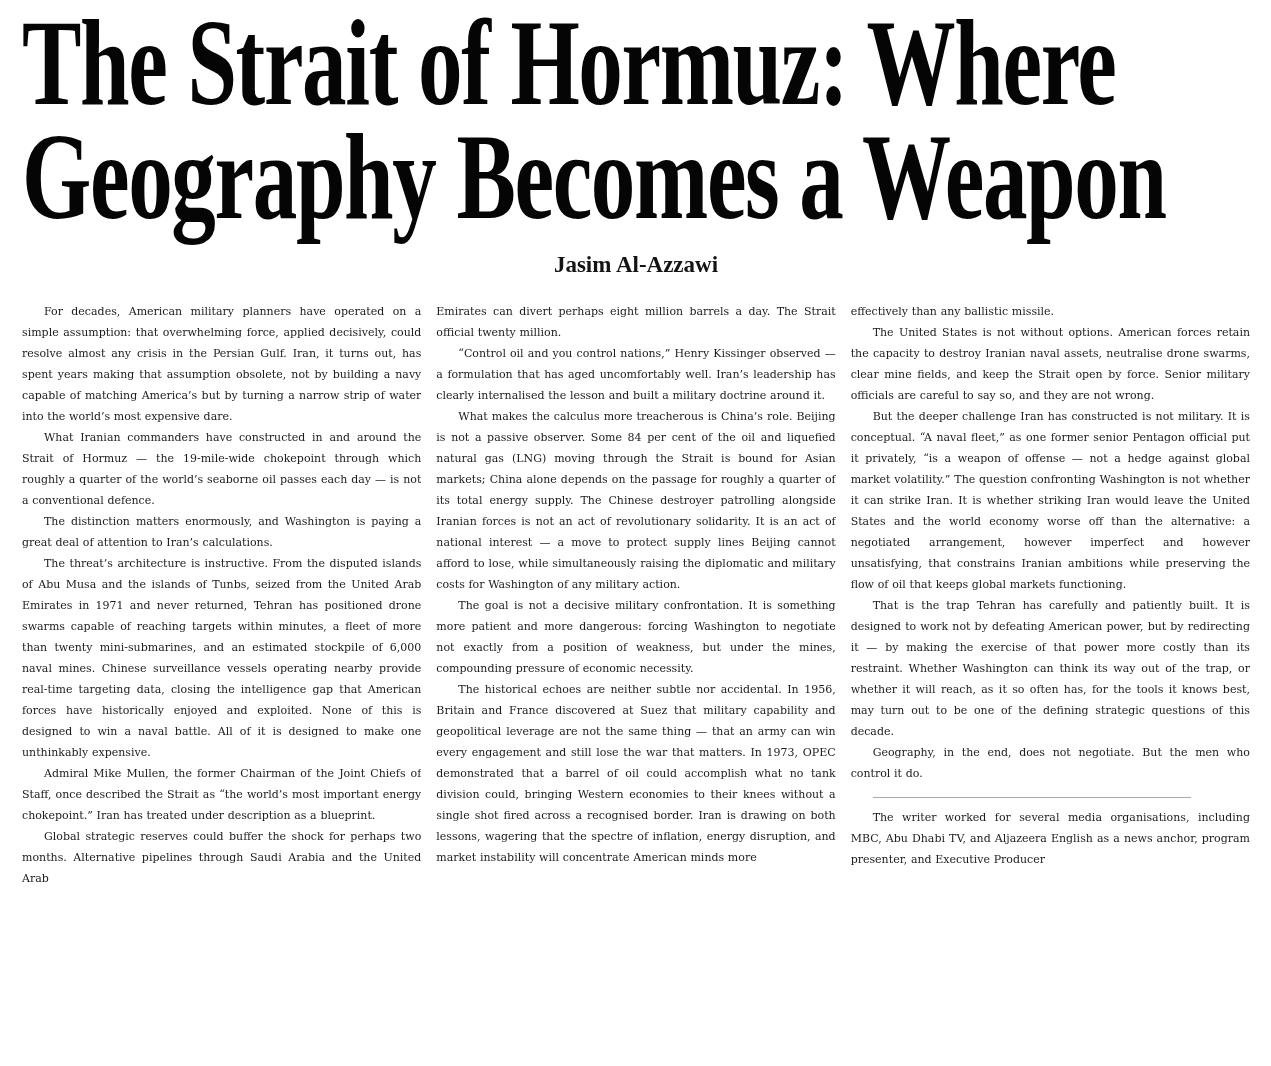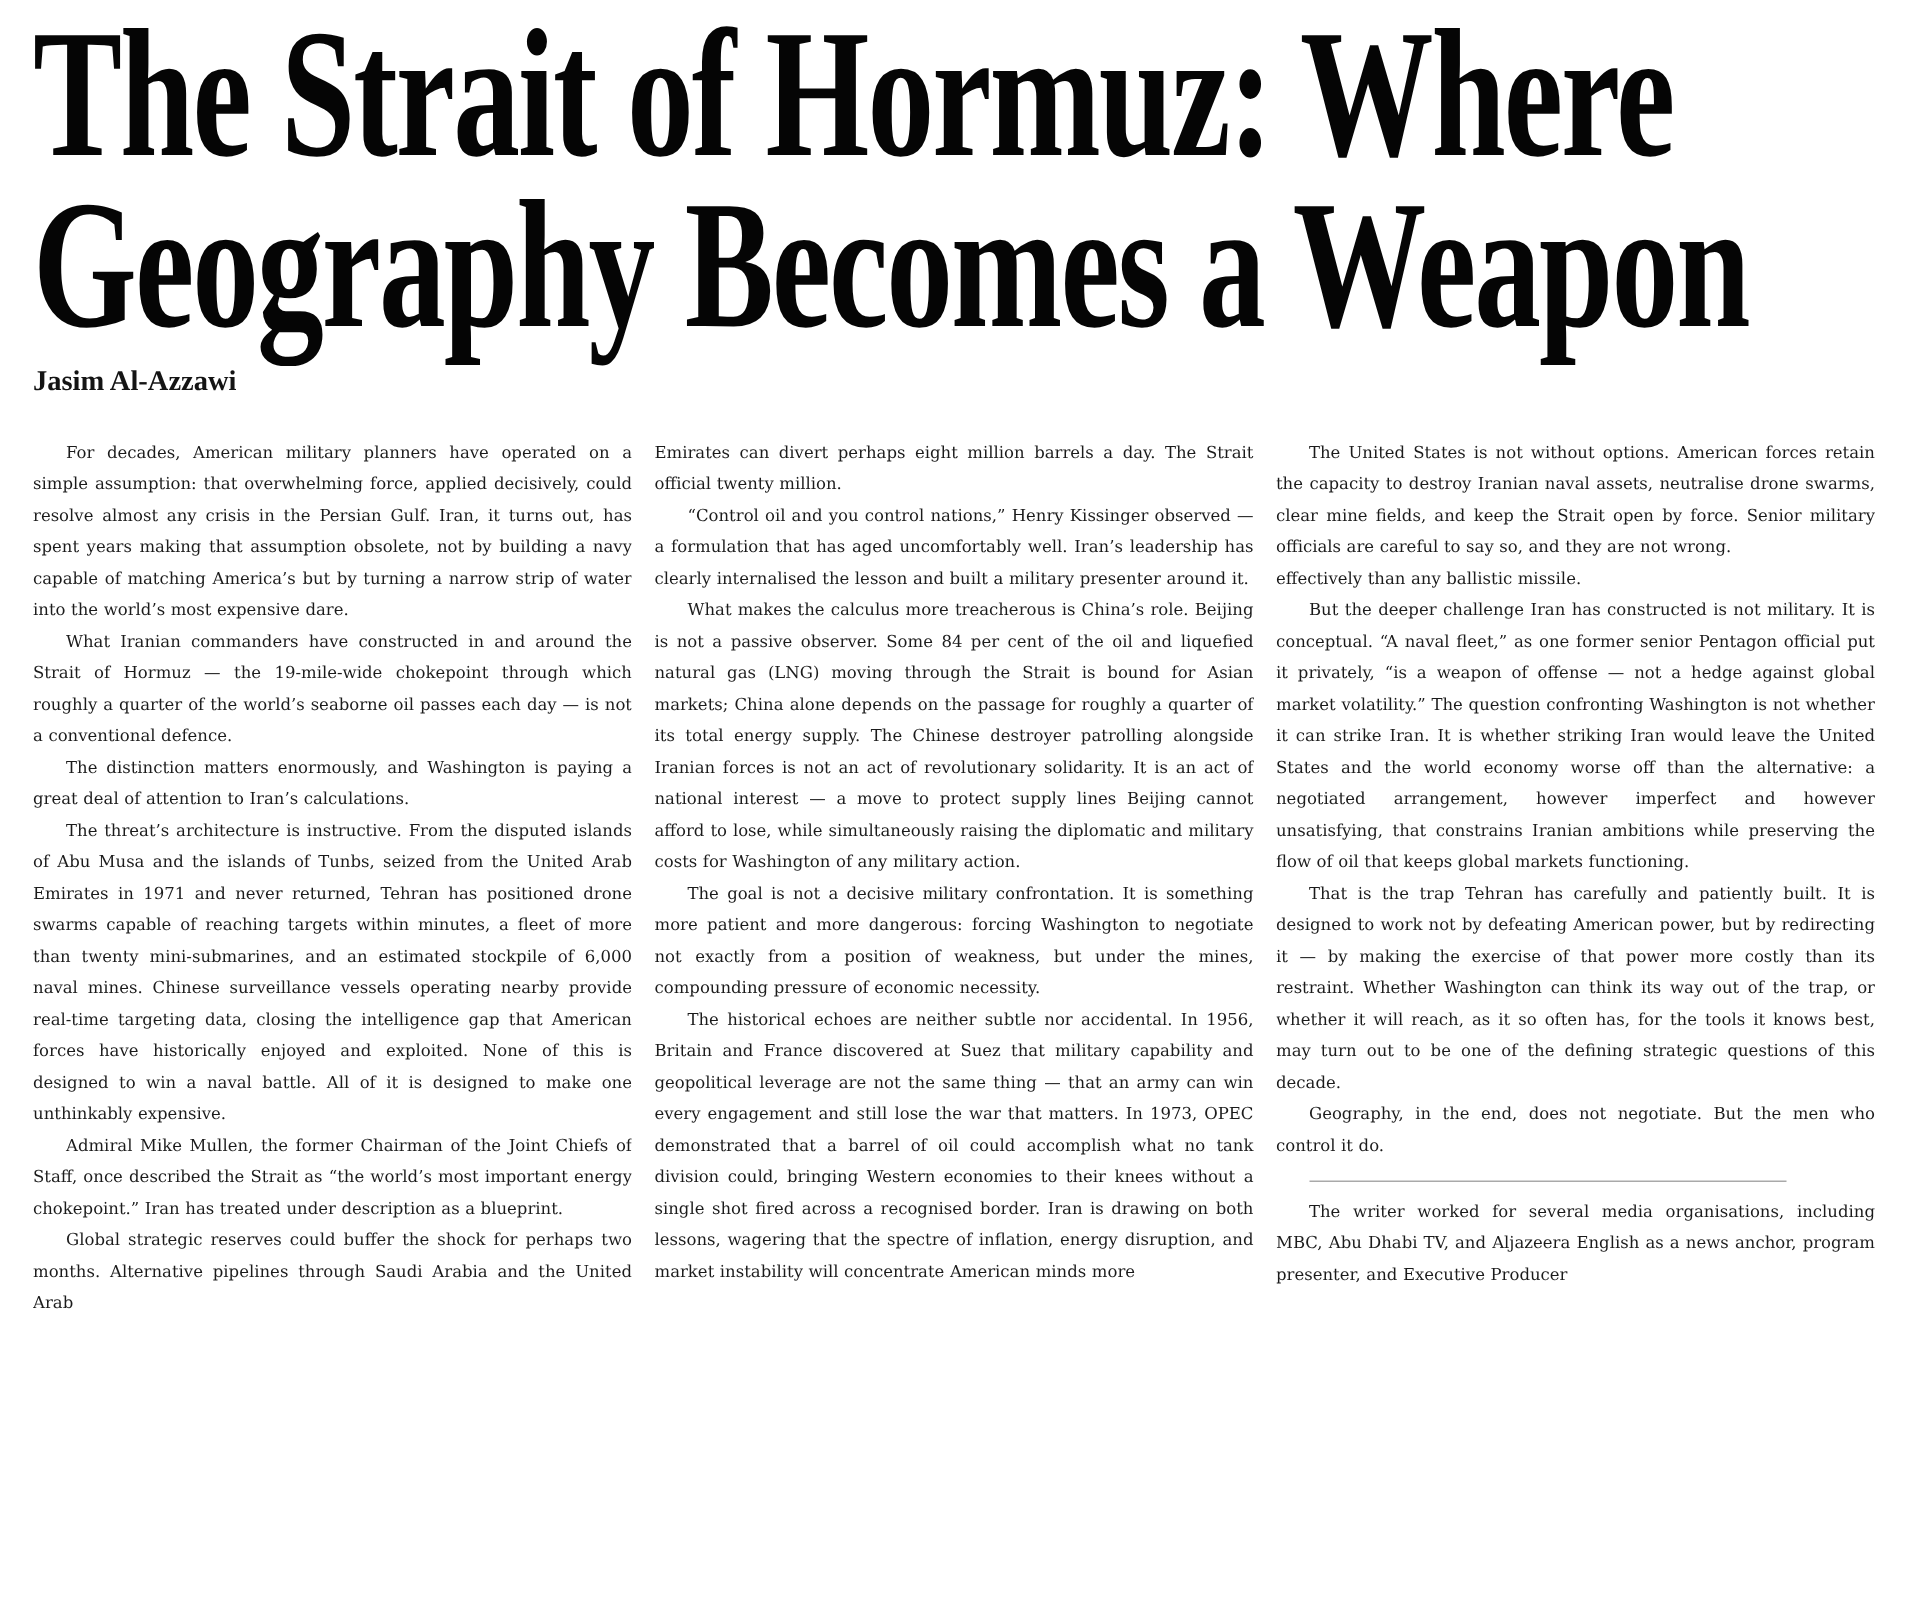--- a/index.html
+++ b/index.html
@@ -31,26 +31,26 @@
   .headline-line {
     display: block;
     white-space: nowrap;
     font-size: 122px;
     line-height: 114px;
     letter-spacing: -0.015em;
     transform: scaleX(0.73);
     transform-origin: 0 50%;
   }
   .byline {
-    text-align: left;
+    text-align: center;
     font-family: "Liberation Serif", serif;
     font-weight: 700;
-    font-size: 19px;
+    font-size: 23px;
     line-height: 30px;
-    margin-top: 6px;
+    margin-top: 16px;
     color: #141414;
   }
   .columns {
     display: flex;
     gap: 15px;
     margin-top: 21px;
     height: 760px;
     overflow: hidden;
   }
   .column {
@@ -91,28 +91,28 @@
     <div class="column">
         <p class="para">For decades, American military planners have operated on a simple assumption: that overwhelming force, applied decisively, could resolve almost any crisis in the Persian Gulf. Iran, it turns out, has spent years making that assumption obsolete, not by building a navy capable of matching America’s but by turning a narrow strip of water into the world’s most expensive dare.</p>
         <p class="para">What Iranian commanders have constructed in and around the Strait of Hormuz — the 19-mile-wide chokepoint through which roughly a quarter of the world’s seaborne oil passes each day — is not a conventional defence.</p>
         <p class="para">The distinction matters enormously, and Washington is paying a great deal of attention to Iran’s calculations.</p>
         <p class="para">The threat’s architecture is instructive. From the disputed islands of Abu Musa and the islands of Tunbs, seized from the United Arab Emirates in 1971 and never returned, Tehran has positioned drone swarms capable of reaching targets within minutes, a fleet of more than twenty mini-submarines, and an estimated stockpile of 6,000 naval mines. Chinese surveillance vessels operating nearby provide real-time targeting data, closing the intelligence gap that American forces have historically enjoyed and exploited. None of this is designed to win a naval battle. All of it is designed to make one unthinkably expensive.</p>
         <p class="para">Admiral Mike Mullen, the former Chairman of the Joint Chiefs of Staff, once described the Strait as “the world’s most important energy chokepoint.” Iran has treated under description as a blueprint.</p>
         <p class="para">Global strategic reserves could buffer the shock for perhaps two months. Alternative pipelines through Saudi Arabia and the United Arab</p>
       </div>
     <div class="column">
         <p class="para no-indent">Emirates can divert perhaps eight million barrels a day. The Strait official twenty million.</p>
-        <p class="para">“Control oil and you control nations,” Henry Kissinger observed — a formulation that has aged uncomfortably well. Iran’s leadership has clearly internalised the lesson and built a military presenter around it.</p>
+        <p class="para">“Control oil and you control nations,” Henry Kissinger observed — a formulation that has aged uncomfortably well. Iran’s leadership has clearly internalised the lesson and built a military doctrine around it.</p>
         <p class="para">What makes the calculus more treacherous is China’s role. Beijing is not a passive observer. Some 84 per cent of the oil and liquefied natural gas (LNG) moving through the Strait is bound for Asian markets; China alone depends on the passage for roughly a quarter of its total energy supply. The Chinese destroyer patrolling alongside Iranian forces is not an act of revolutionary solidarity. It is an act of national interest — a move to protect supply lines Beijing cannot afford to lose, while simultaneously raising the diplomatic and military costs for Washington of any military action.</p>
         <p class="para">The goal is not a decisive military confrontation. It is something more patient and more dangerous: forcing Washington to negotiate not exactly from a position of weakness, but under the mines, compounding pressure of economic necessity.</p>
         <p class="para">The historical echoes are neither subtle nor accidental. In 1956, Britain and France discovered at Suez that military capability and geopolitical leverage are not the same thing — that an army can win every engagement and still lose the war that matters. In 1973, OPEC demonstrated that a barrel of oil could accomplish what no tank division could, bringing Western economies to their knees without a single shot fired across a recognised border. Iran is drawing on both lessons, wagering that the spectre of inflation, energy disruption, and market instability will concentrate American minds more</p>
       </div>
     <div class="column">
+        <p class="para no-indent">effectively than any ballistic missile.</p>
         <p class="para">The United States is not without options. American forces retain the capacity to destroy Iranian naval assets, neutralise drone swarms, clear mine fields, and keep the Strait open by force. Senior military officials are careful to say so, and they are not wrong.</p>
-        <p class="para no-indent">effectively than any ballistic missile.</p>
         <p class="para">But the deeper challenge Iran has constructed is not military. It is conceptual. “A naval fleet,” as one former senior Pentagon official put it privately, “is a weapon of offense — not a hedge against global market volatility.” The question confronting Washington is not whether it can strike Iran. It is whether striking Iran would leave the United States and the world economy worse off than the alternative: a negotiated arrangement, however imperfect and however unsatisfying, that constrains Iranian ambitions while preserving the flow of oil that keeps global markets functioning.</p>
         <p class="para">That is the trap Tehran has carefully and patiently built. It is designed to work not by defeating American power, but by redirecting it — by making the exercise of that power more costly than its restraint. Whether Washington can think its way out of the trap, or whether it will reach, as it so often has, for the tools it knows best, may turn out to be one of the defining strategic questions of this decade.</p>
         <p class="para">Geography, in the end, does not negotiate. But the men who control it do.</p>
         <div class="footnote-divider"></div>
         <p class="para">The writer worked for several media organisations, including MBC, Abu Dhabi TV, and Aljazeera English as a news anchor, program presenter, and Executive Producer</p>
       </div>
   </div>
 </div>
 
 </body></html>

